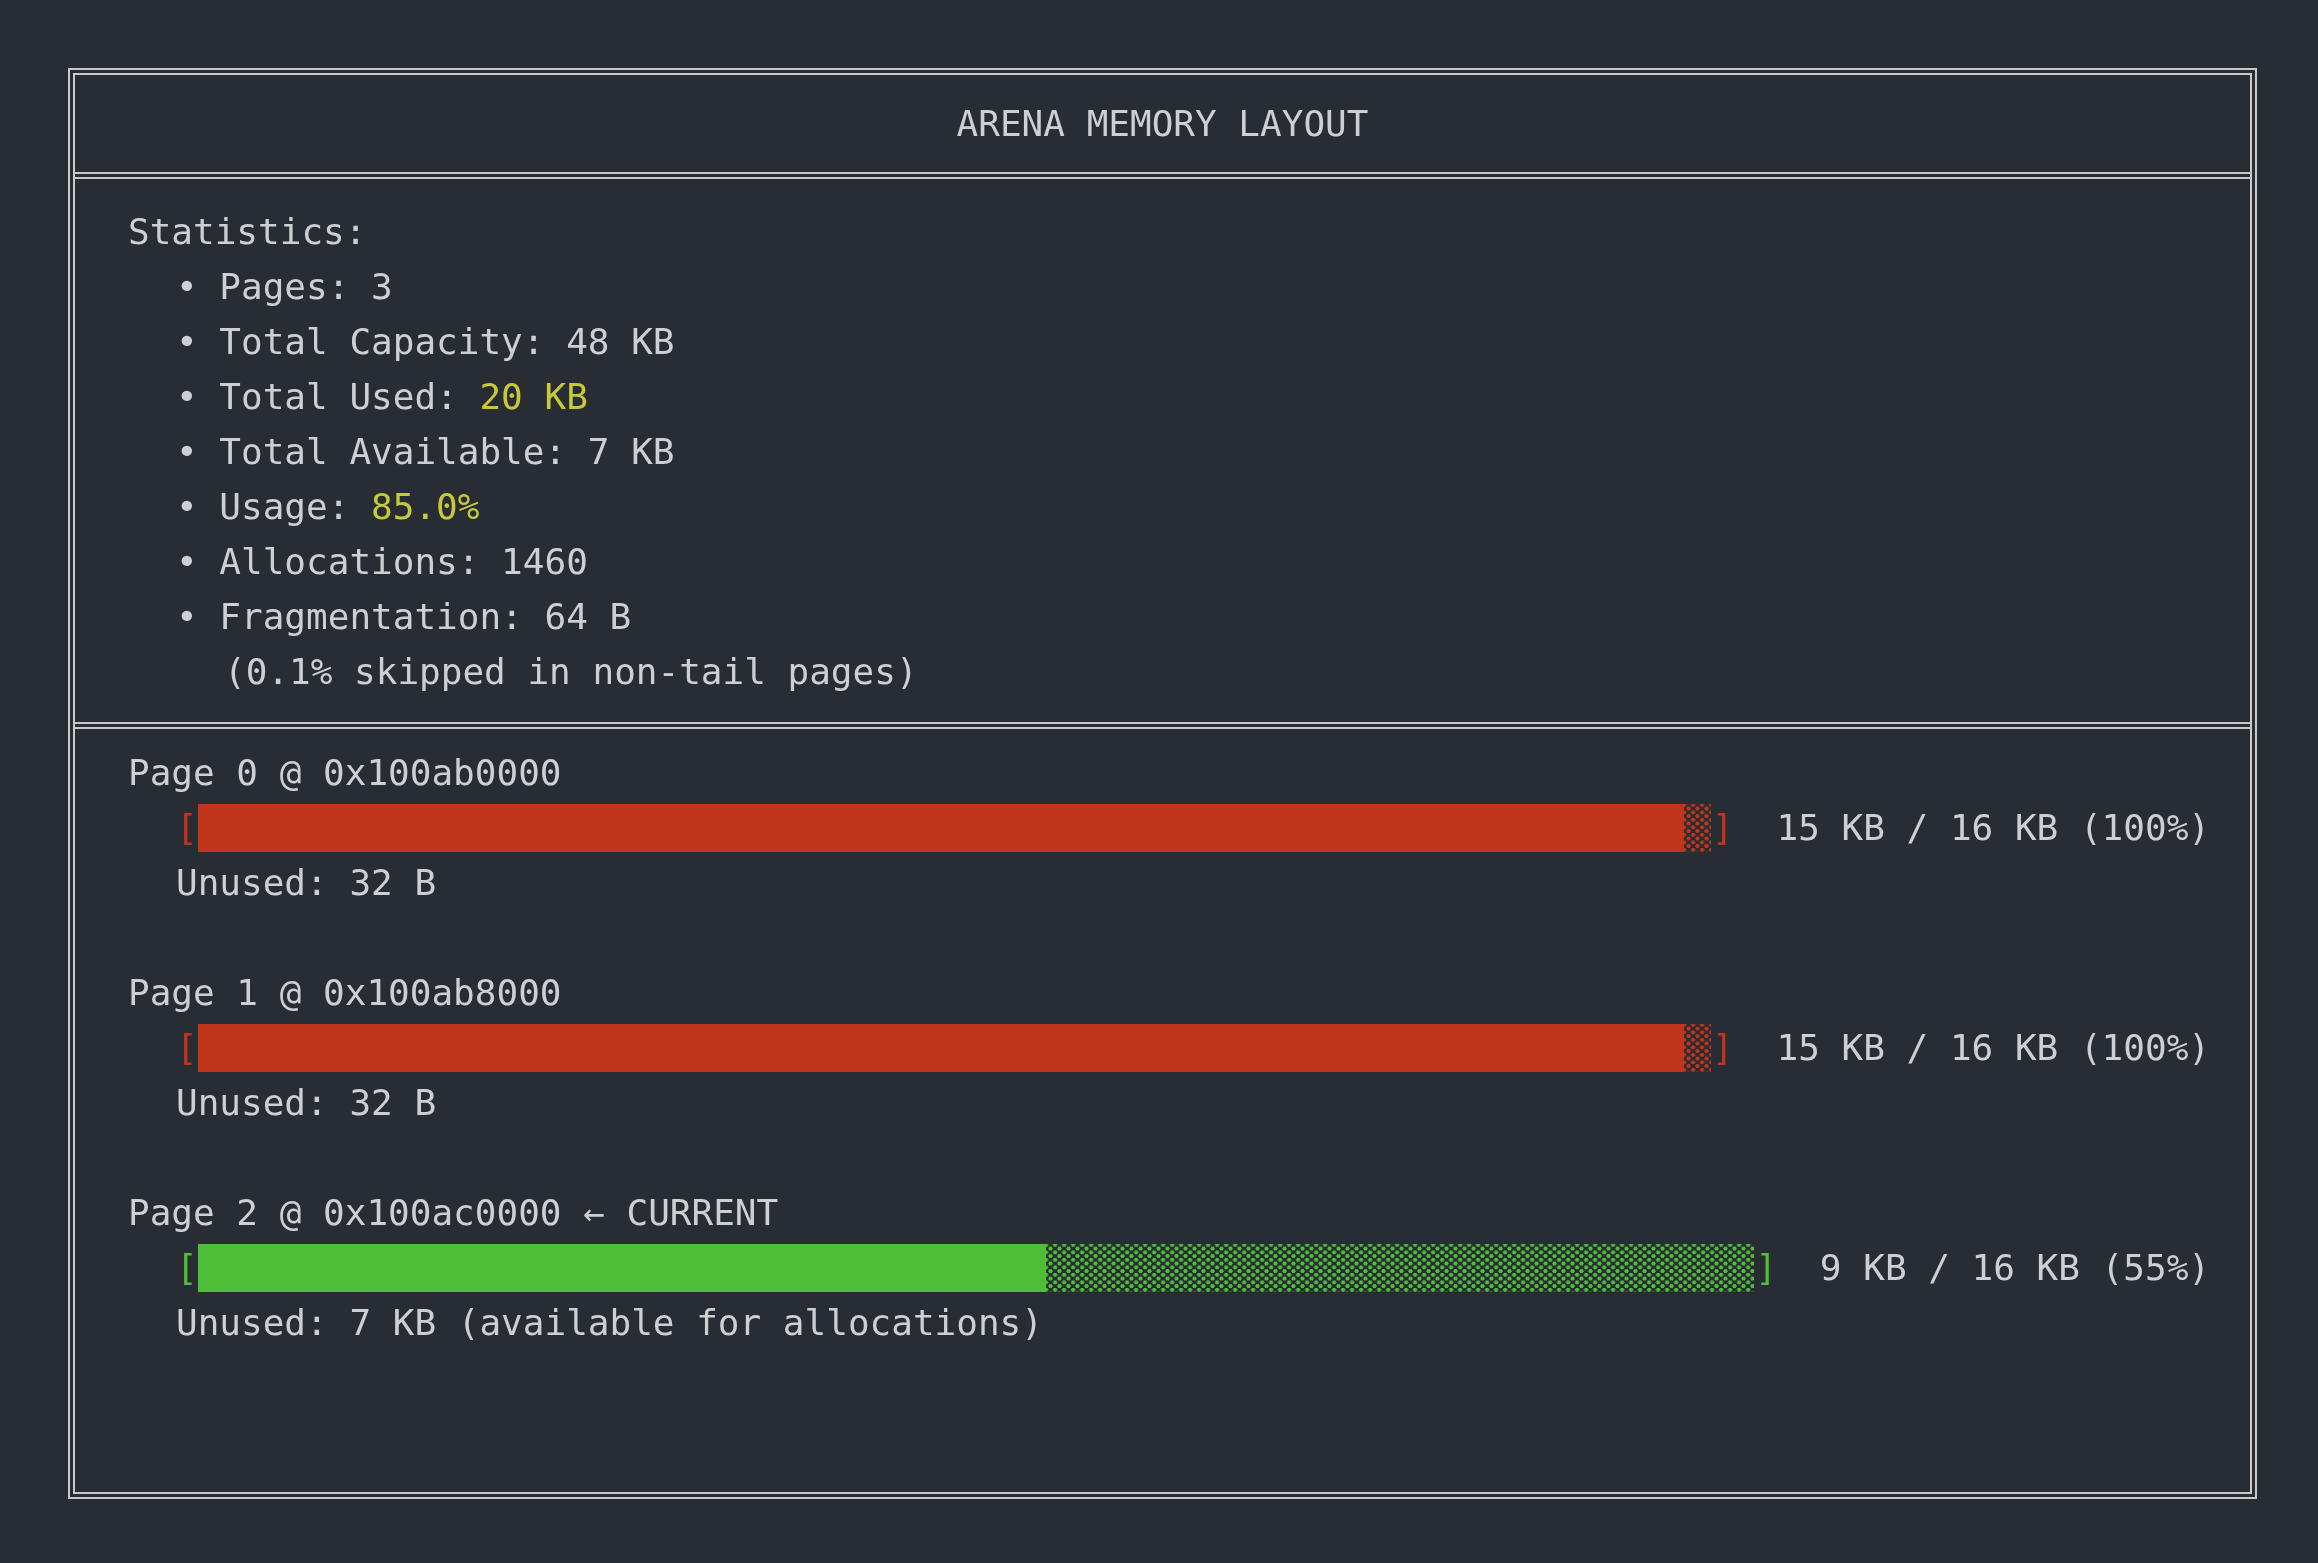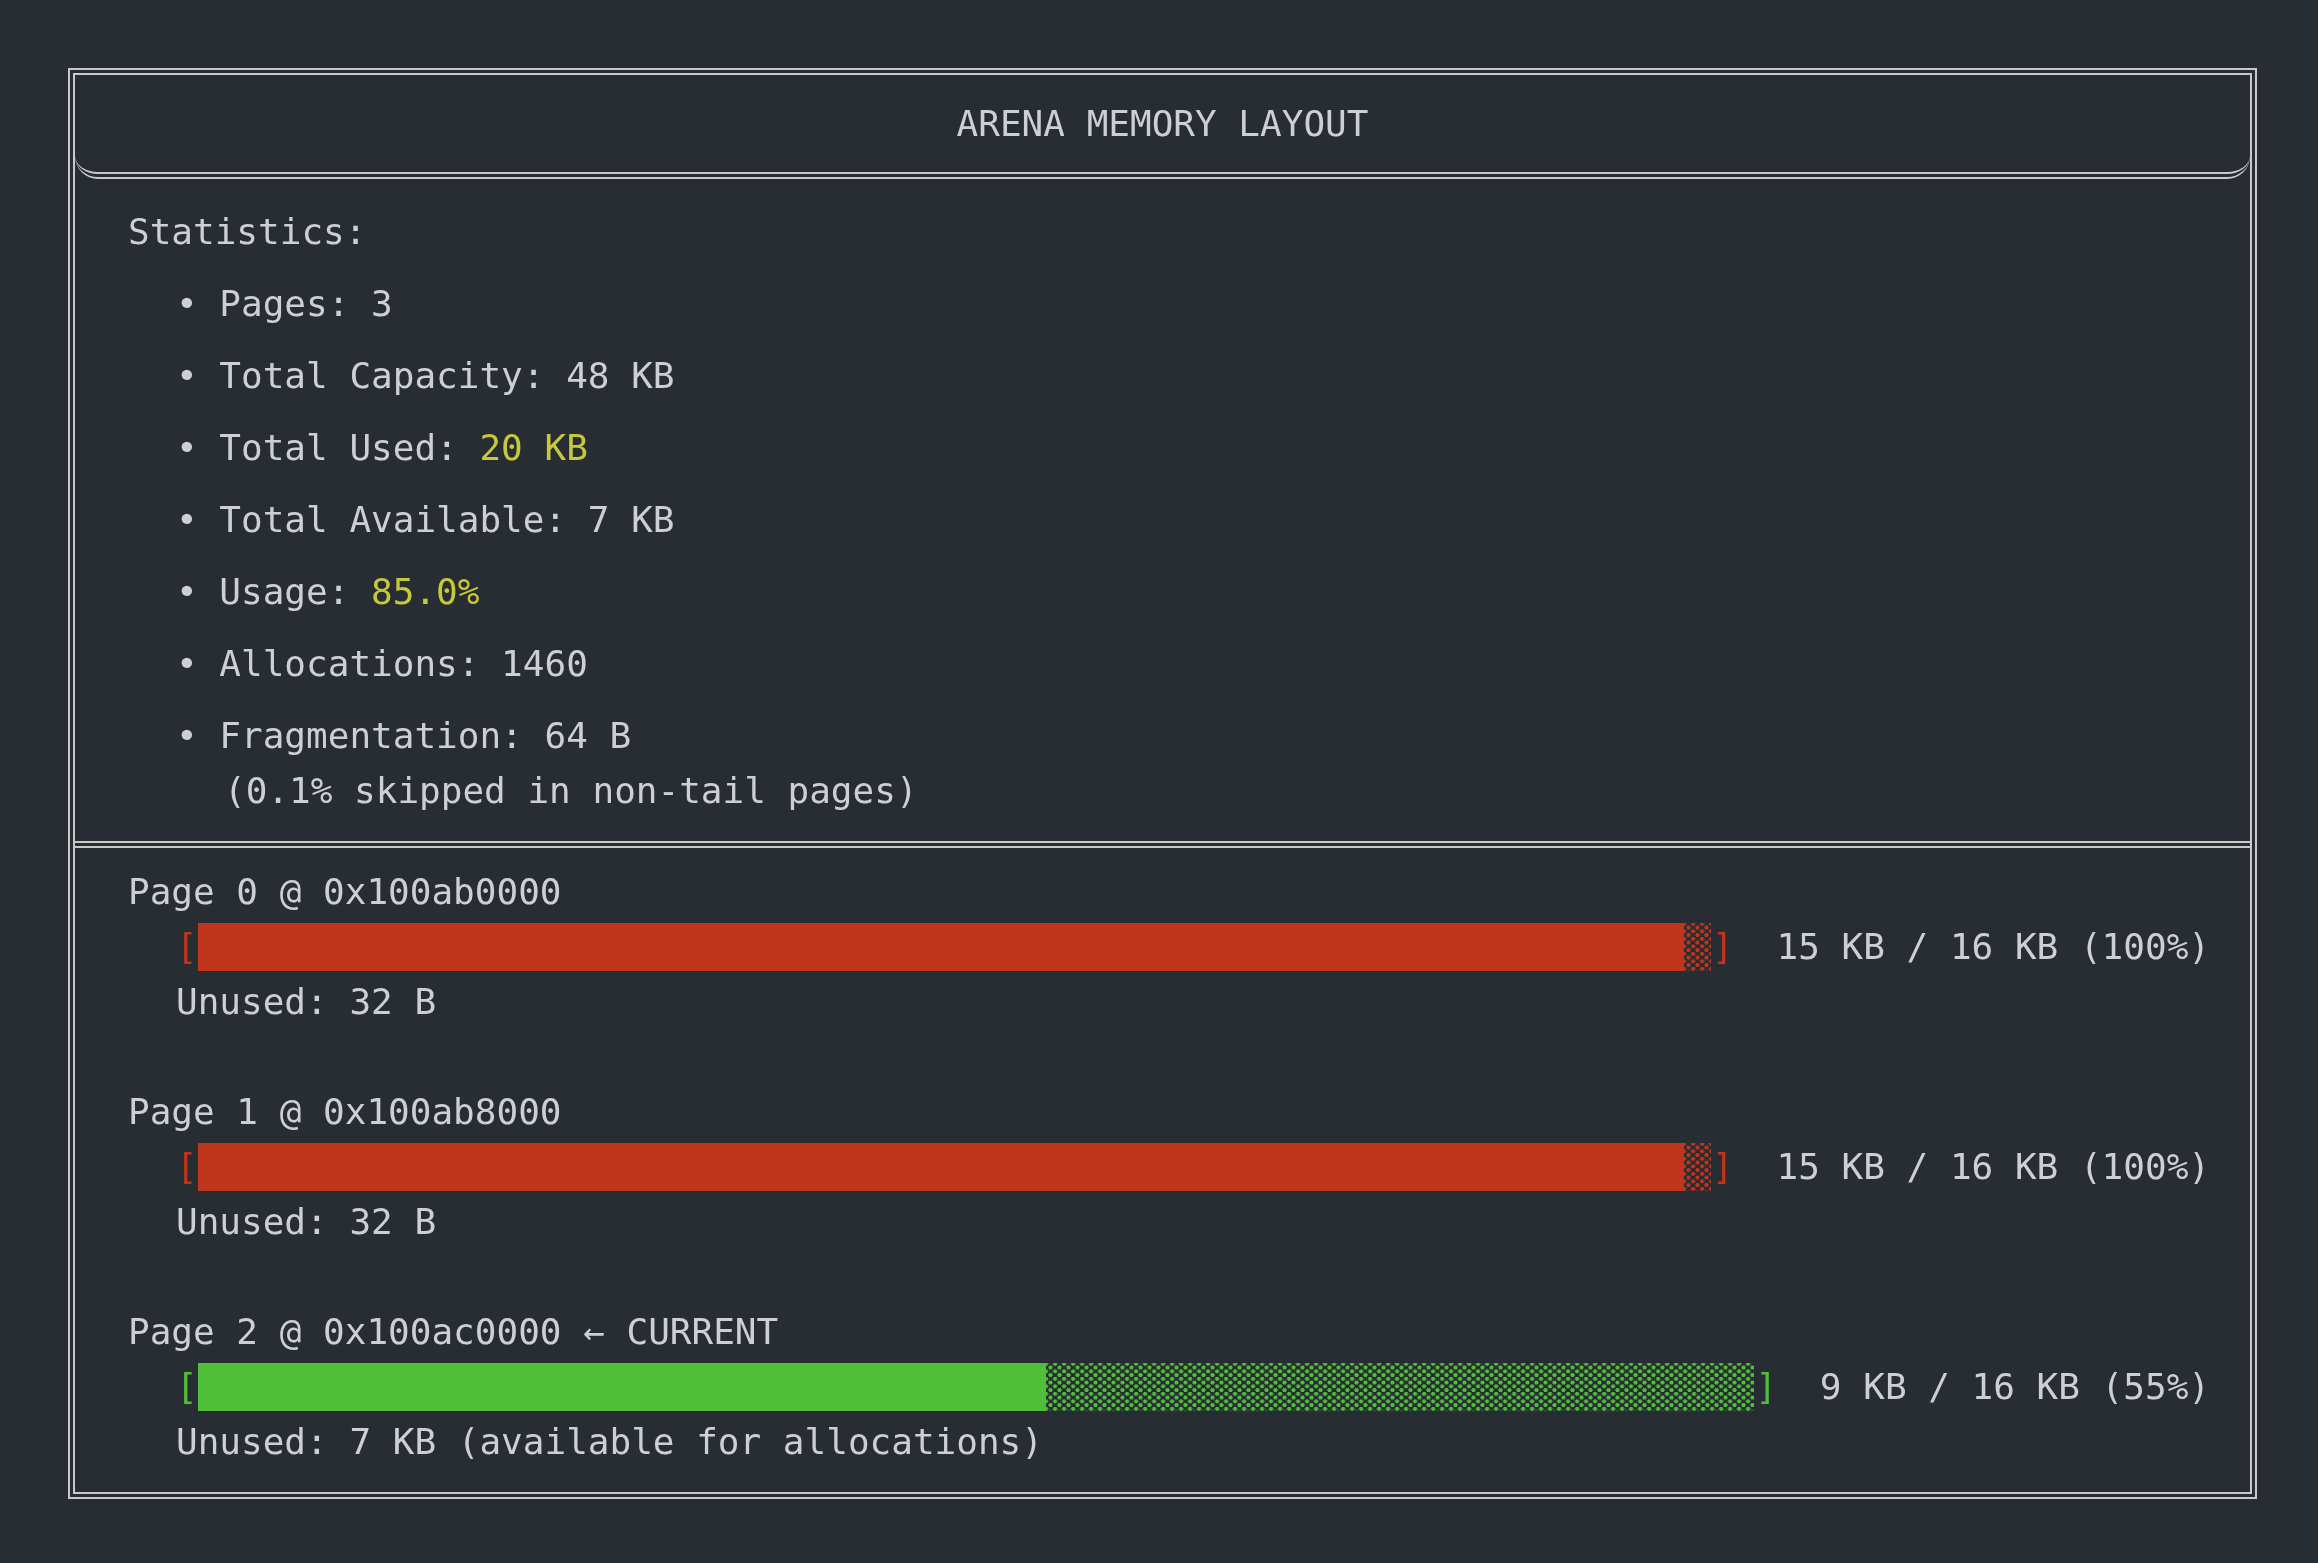--- a/index.html
+++ b/index.html
@@ -35,31 +35,30 @@
     flex-direction: column;
   }
   .title-section {
     flex: none;
     height: 104px;
     border-bottom: 7.5px double var(--border);
     display: flex;
     align-items: center;
     justify-content: center;
     font-size: 36px;
-    border-radius: 23px;
   }
   .stats-section {
     flex: none;
     border-bottom: 7.5px double var(--border);
     padding: 25px 44px 23px 53px;
     font-size: 36px;
     line-height: 55px;
   }
   .stat-line { white-space: pre; }
-  .stat-item { padding-left: 48px; margin-top: 17px; }
+  .stat-item { padding-left: 48px; }
   .stat-cont { padding-left: 96px; }
   .hl { color: var(--highlight); }
   .pages-section {
     flex: 1;
     padding: 16px 40px 0 53px;
     font-size: 36px;
     line-height: 55px;
   }
   .page-block { margin-bottom: 55px; }
   .page-head { white-space: pre; }

